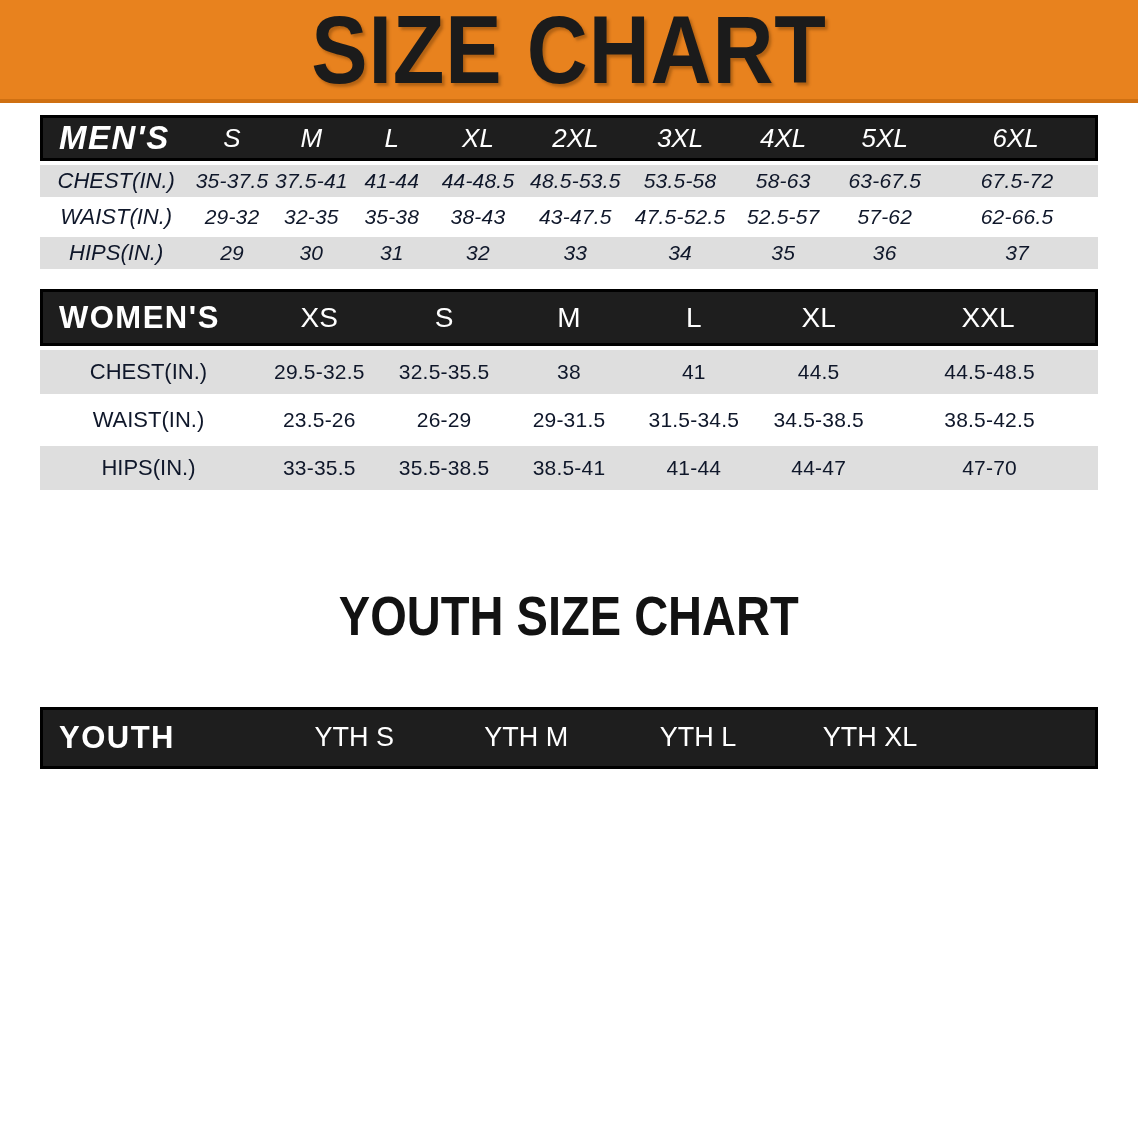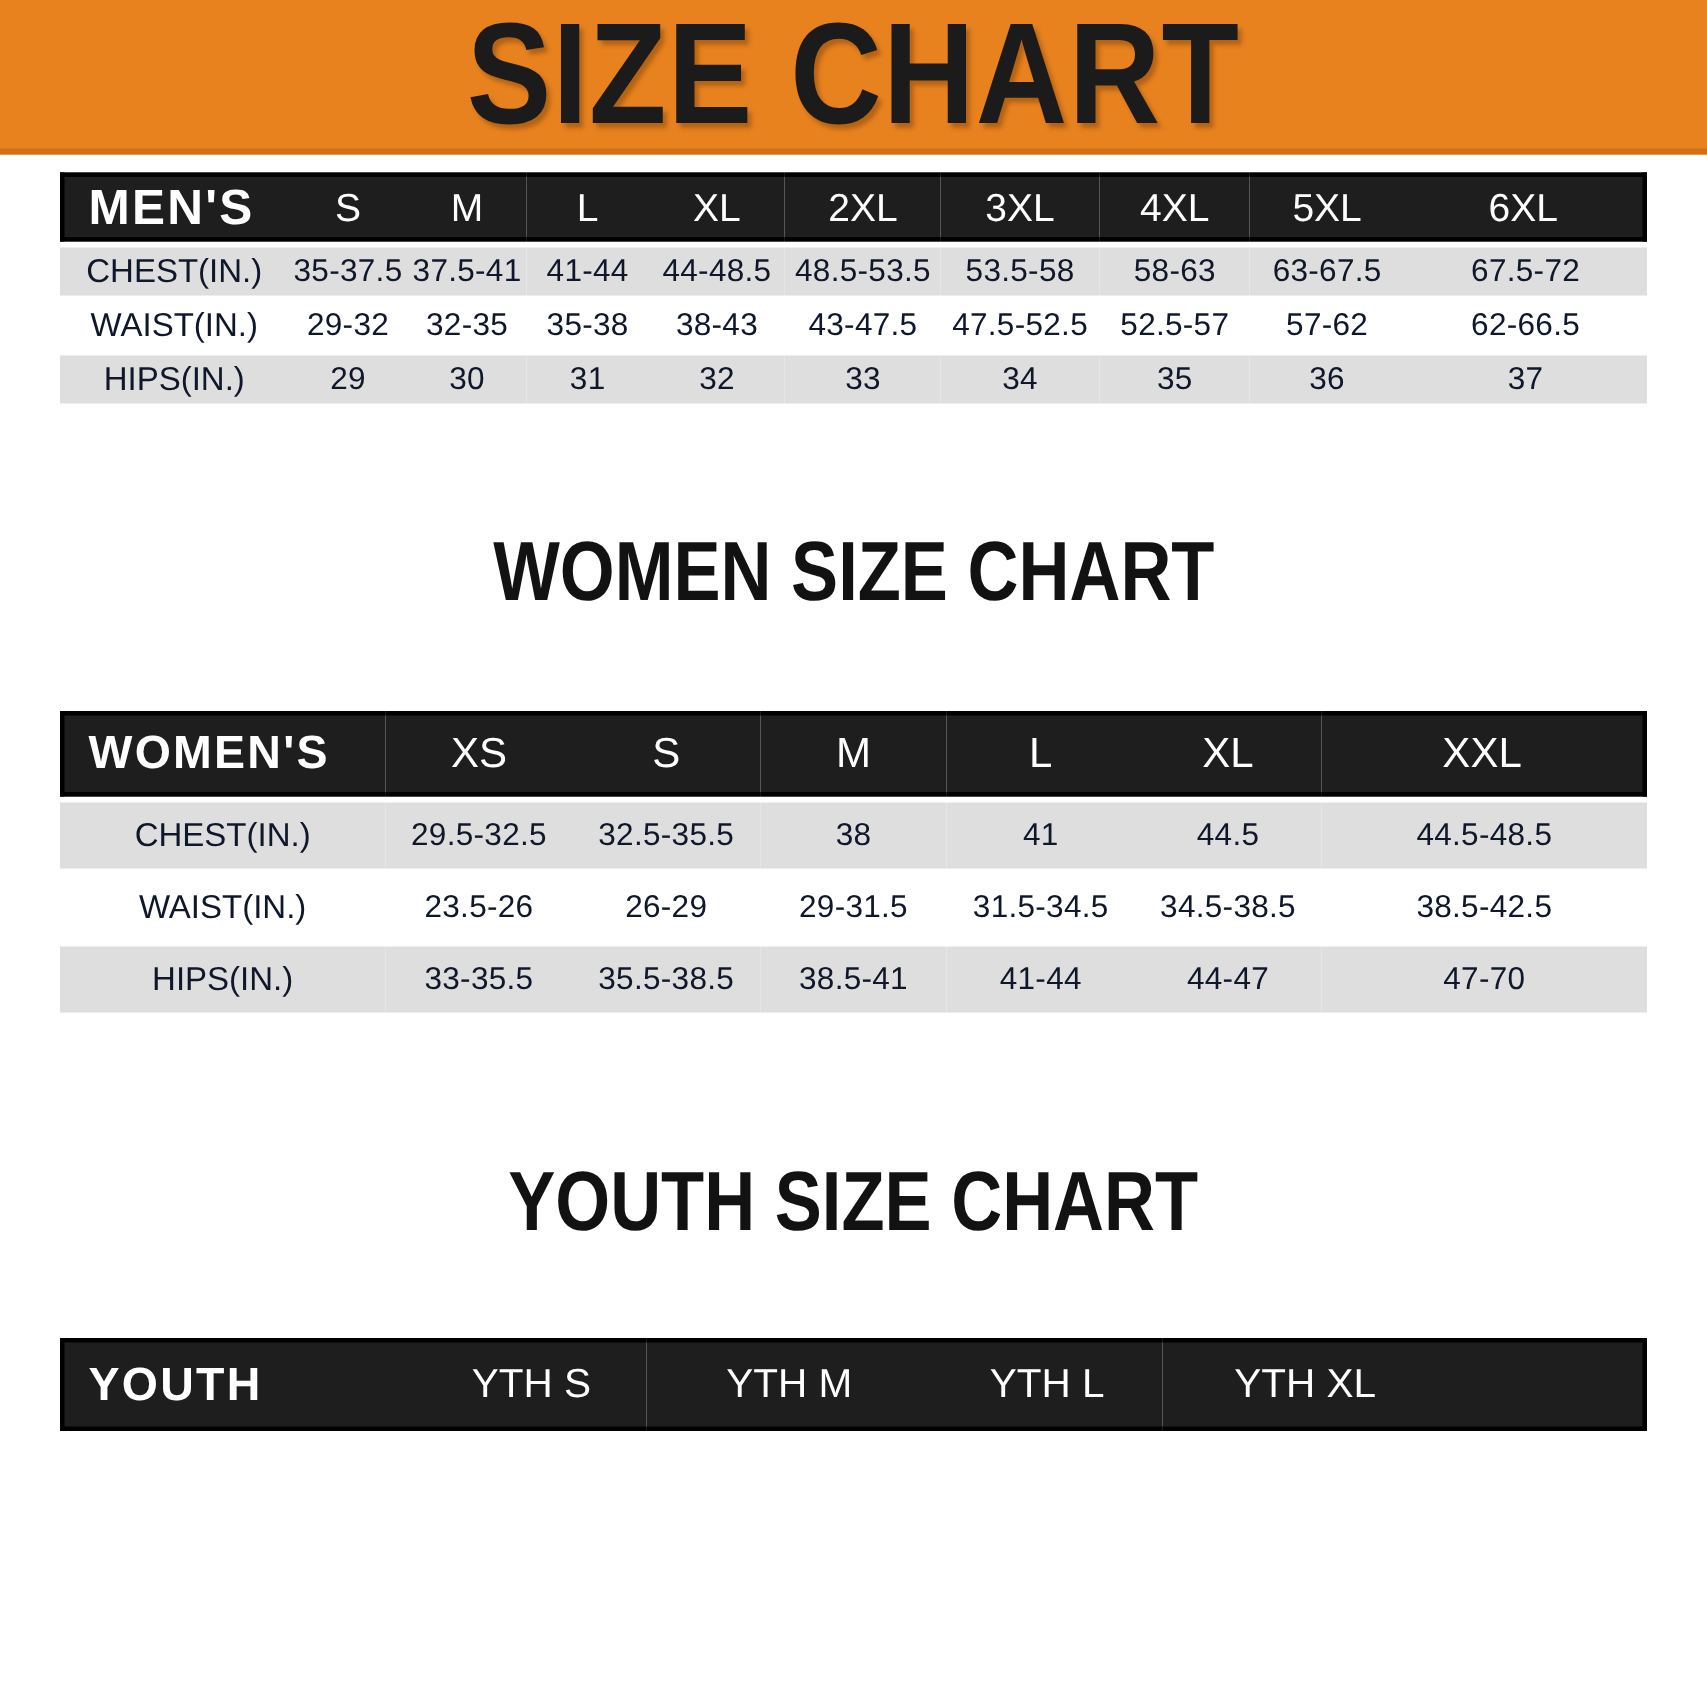--- a/index.html
+++ b/index.html
@@ -34,21 +34,21 @@
   }
   #sec-0 .heading-wrap{margin-top:22px;}
   #sec-1 .heading-wrap{margin-top:32px;}
   #sec-2 .heading-wrap{margin-top:46px;}
   
   table{
     width:1058px;margin-left:40px;
     border-collapse:separate;border-spacing:0 4px;
     table-layout:fixed;
   }
-  #sec-0 table{margin-top:8px;}
+  #sec-0 table{margin-top:8px;font-style:italic;}
   #sec-1 table{margin-top:12px;}
   #sec-2 table{margin-top:10px;}
   thead th{
     background:var(--header-black,#1E1E1E);
     border-top:3px solid #000;border-bottom:3px solid #000;
     color:#ffffff;font-weight:normal;white-space:nowrap;
     overflow:hidden;
   }
   thead th:first-child{border-left:3px solid #000;text-align:left;padding-left:16px;font-weight:bold;letter-spacing:1.5px;}
   thead th:last-child{border-right:3px solid #000;}
@@ -142,23 +142,20 @@
             <td>34</td>
             <td>35</td>
             <td>36</td>
             <td>37</td>
           </tr>
         </tbody>
       </table>
   </section>
 
   <section id="sec-1">
-    <div class="heading-wrap">
-      <h2 class="section-heading">WOMEN SIZE CHART</h2>
-    </div>
     <table class="t1">
         <colgroup>
           <col style="width: 20.5%;">
           <col style="width: 11.8%;">
           <col style="width: 11.8%;">
           <col style="width: 11.8%;">
           <col style="width: 11.8%;">
           <col style="width: 11.8%;">
           <col style="width: 20.5%;">
         </colgroup>

